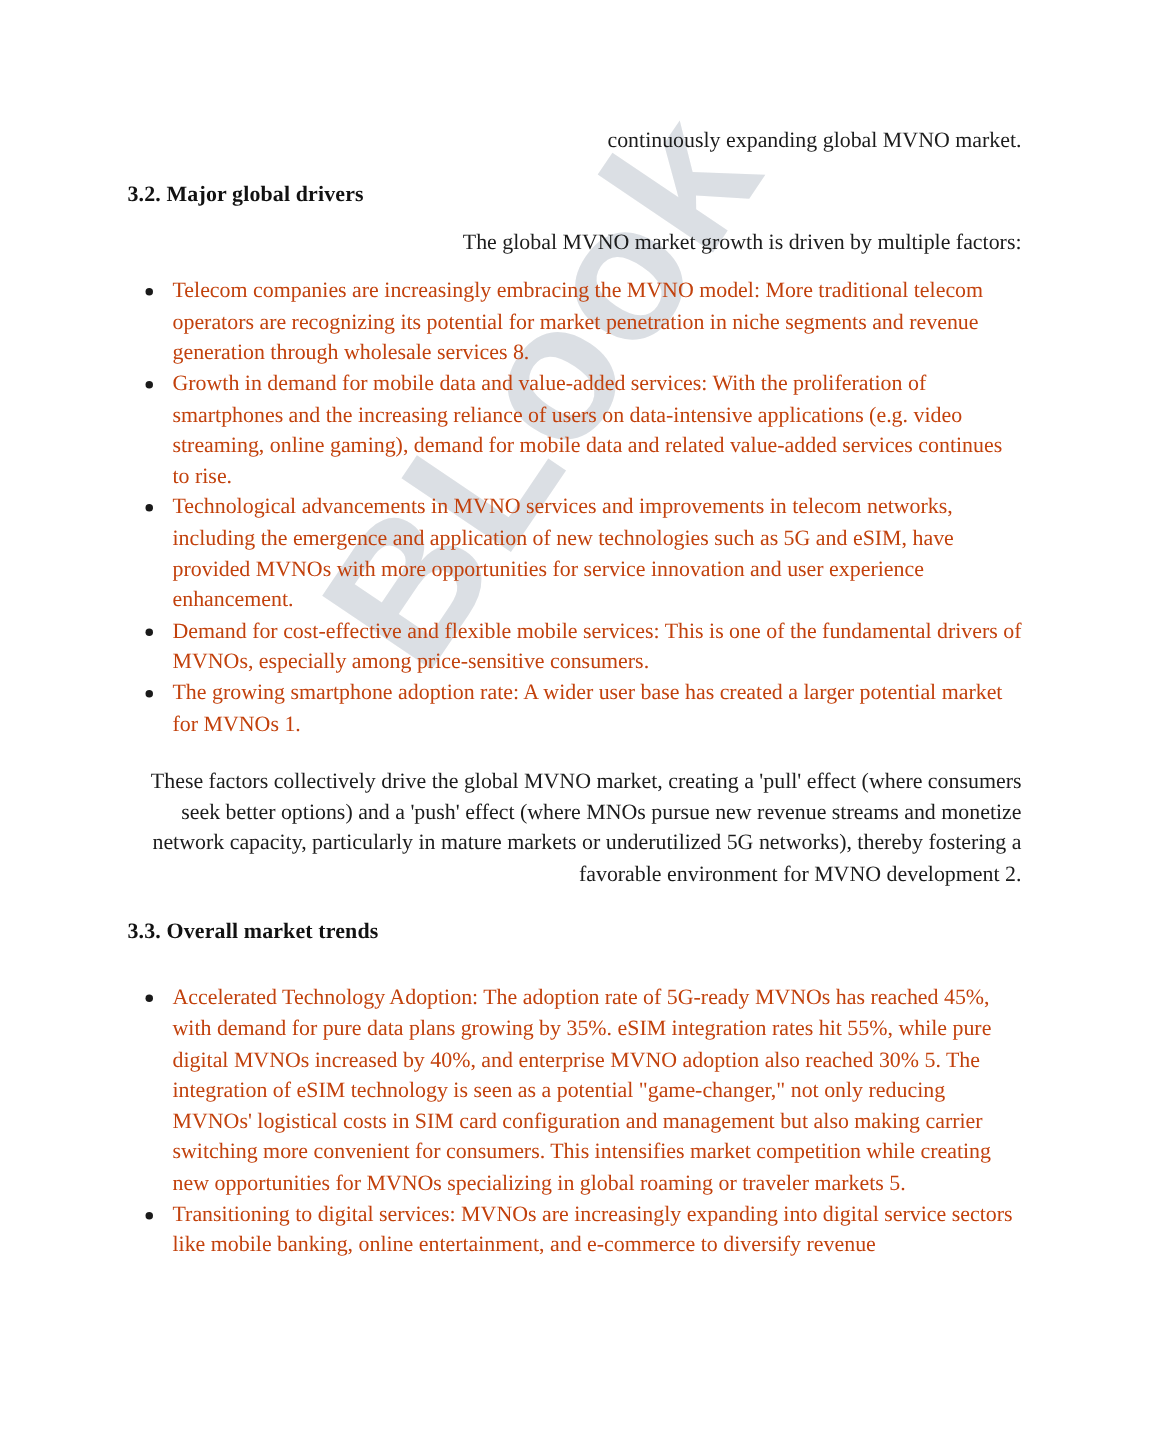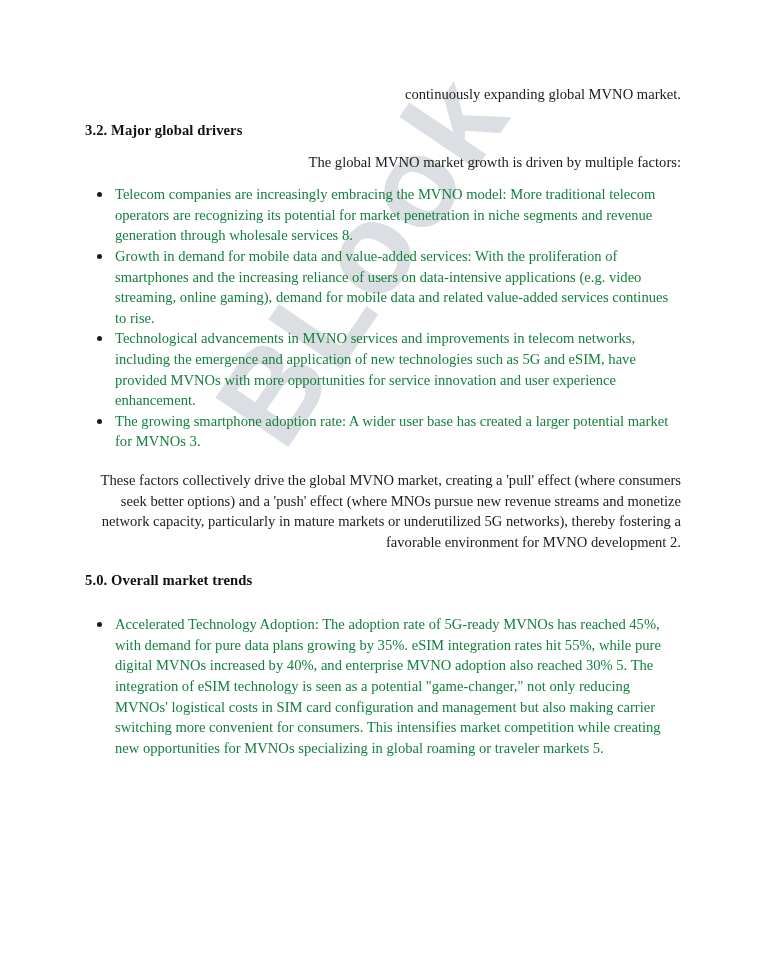--- a/index.html
+++ b/index.html
@@ -83,21 +83,21 @@
   ul.bullets {
     list-style: none;
     margin: 0;
     padding: 0;
   }
   ul.bullets > li {
     position: relative;
     padding-left: 30px;
     font-size: 14.6px;
     line-height: 20.6px;
-    color: #15803d;
+    color: #c2410c;
     margin: 0 0 0 0;
   }
   ul.bullets > li::before {
     content: "";
     position: absolute;
     left: 12px;
     top: 8px;
     width: 5px;
     height: 5px;
     border-radius: 50%;
@@ -129,34 +129,36 @@
     <div class="spacer-sm"></div>
 
     <p class="para">The global MVNO market growth is driven by multiple factors:</p>
 
     <div class="spacer-sm"></div>
 
     <ul class="bullets">
       <li>Telecom companies are increasingly embracing the MVNO model: More traditional telecom operators are recognizing its potential for market penetration in niche segments and revenue generation through wholesale services 8.</li>
       <li>Growth in demand for mobile data and value-added services: With the proliferation of smartphones and the increasing reliance of users on data-intensive applications (e.g. video streaming, online gaming), demand for mobile data and related value-added services continues to rise.</li>
       <li>Technological advancements in MVNO services and improvements in telecom networks, including the emergence and application of new technologies such as 5G and eSIM, have provided MVNOs with more opportunities for service innovation and user experience enhancement.</li>
-      <li>The growing smartphone adoption rate: A wider user base has created a larger potential market for MVNOs 3.</li>
+      <li>Demand for cost-effective and flexible mobile services: This is one of the fundamental drivers of MVNOs, especially among price-sensitive consumers.</li>
+      <li>The growing smartphone adoption rate: A wider user base has created a larger potential market for MVNOs 1.</li>
     </ul>
 
     <div class="spacer-lg"></div>
 
     <p class="para">These factors collectively drive the global MVNO market, creating a 'pull' effect (where consumers seek better options) and a 'push' effect (where MNOs pursue new revenue streams and monetize network capacity, particularly in mature markets or underutilized 5G networks), thereby fostering a favorable environment for MVNO development 2.</p>
 
     <div class="spacer-lg"></div>
 
-    <h3 class="heading">5.0. Overall market trends</h3>
+    <h3 class="heading">3.3. Overall market trends</h3>
 
     <div class="spacer-sm"></div>
 
 
     <div class="spacer-sm"></div>
 
     <ul class="bullets">
       <li>Accelerated Technology Adoption: The adoption rate of 5G-ready MVNOs has reached 45%, with demand for pure data plans growing by 35%. eSIM integration rates hit 55%, while pure digital MVNOs increased by 40%, and enterprise MVNO adoption also reached 30% 5. The integration of eSIM technology is seen as a potential "game-changer," not only reducing MVNOs' logistical costs in SIM card configuration and management but also making carrier switching more convenient for consumers. This intensifies market competition while creating new opportunities for MVNOs specializing in global roaming or traveler markets 5.</li>
+      <li>Transitioning to digital services: MVNOs are increasingly expanding into digital service sectors like mobile banking, online entertainment, and e-commerce to diversify revenue</li>
     </ul>
 
   </div>
 </div>
 
 </body></html>

